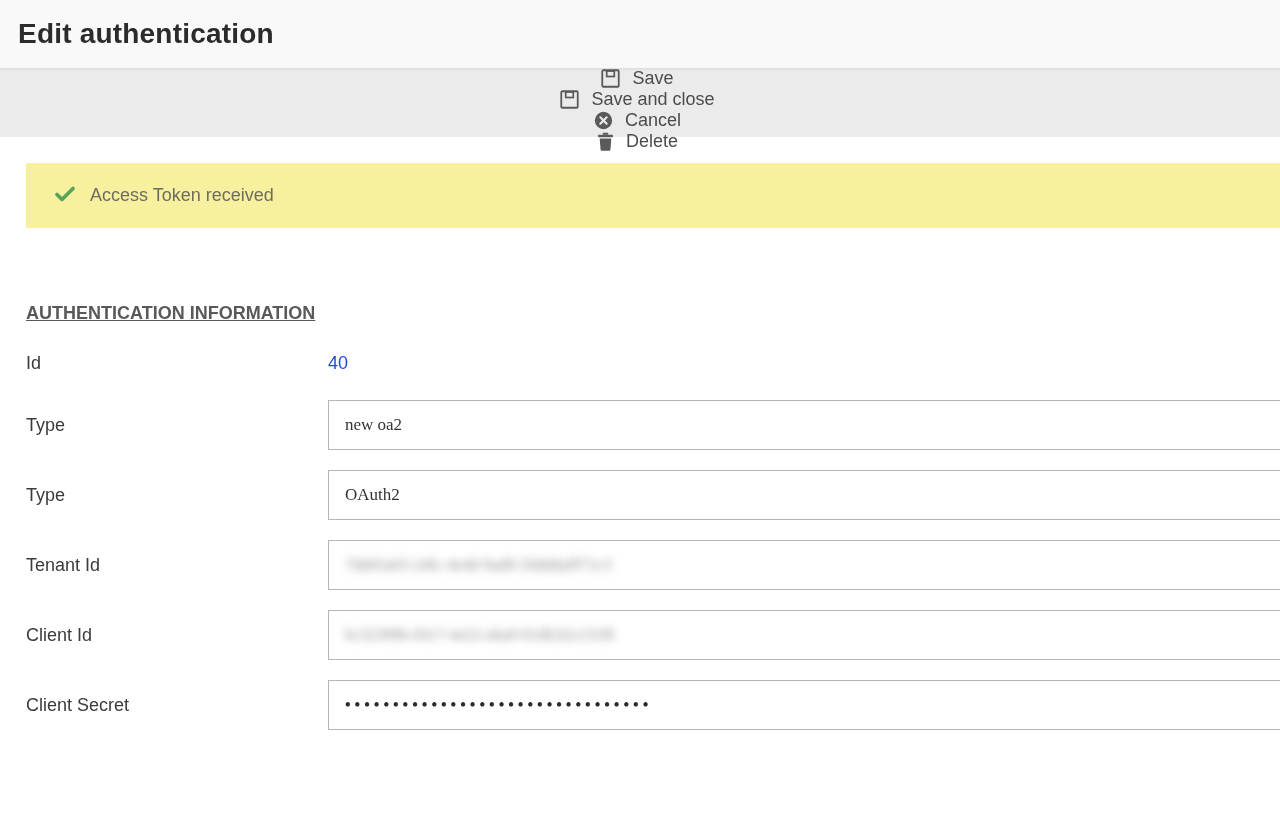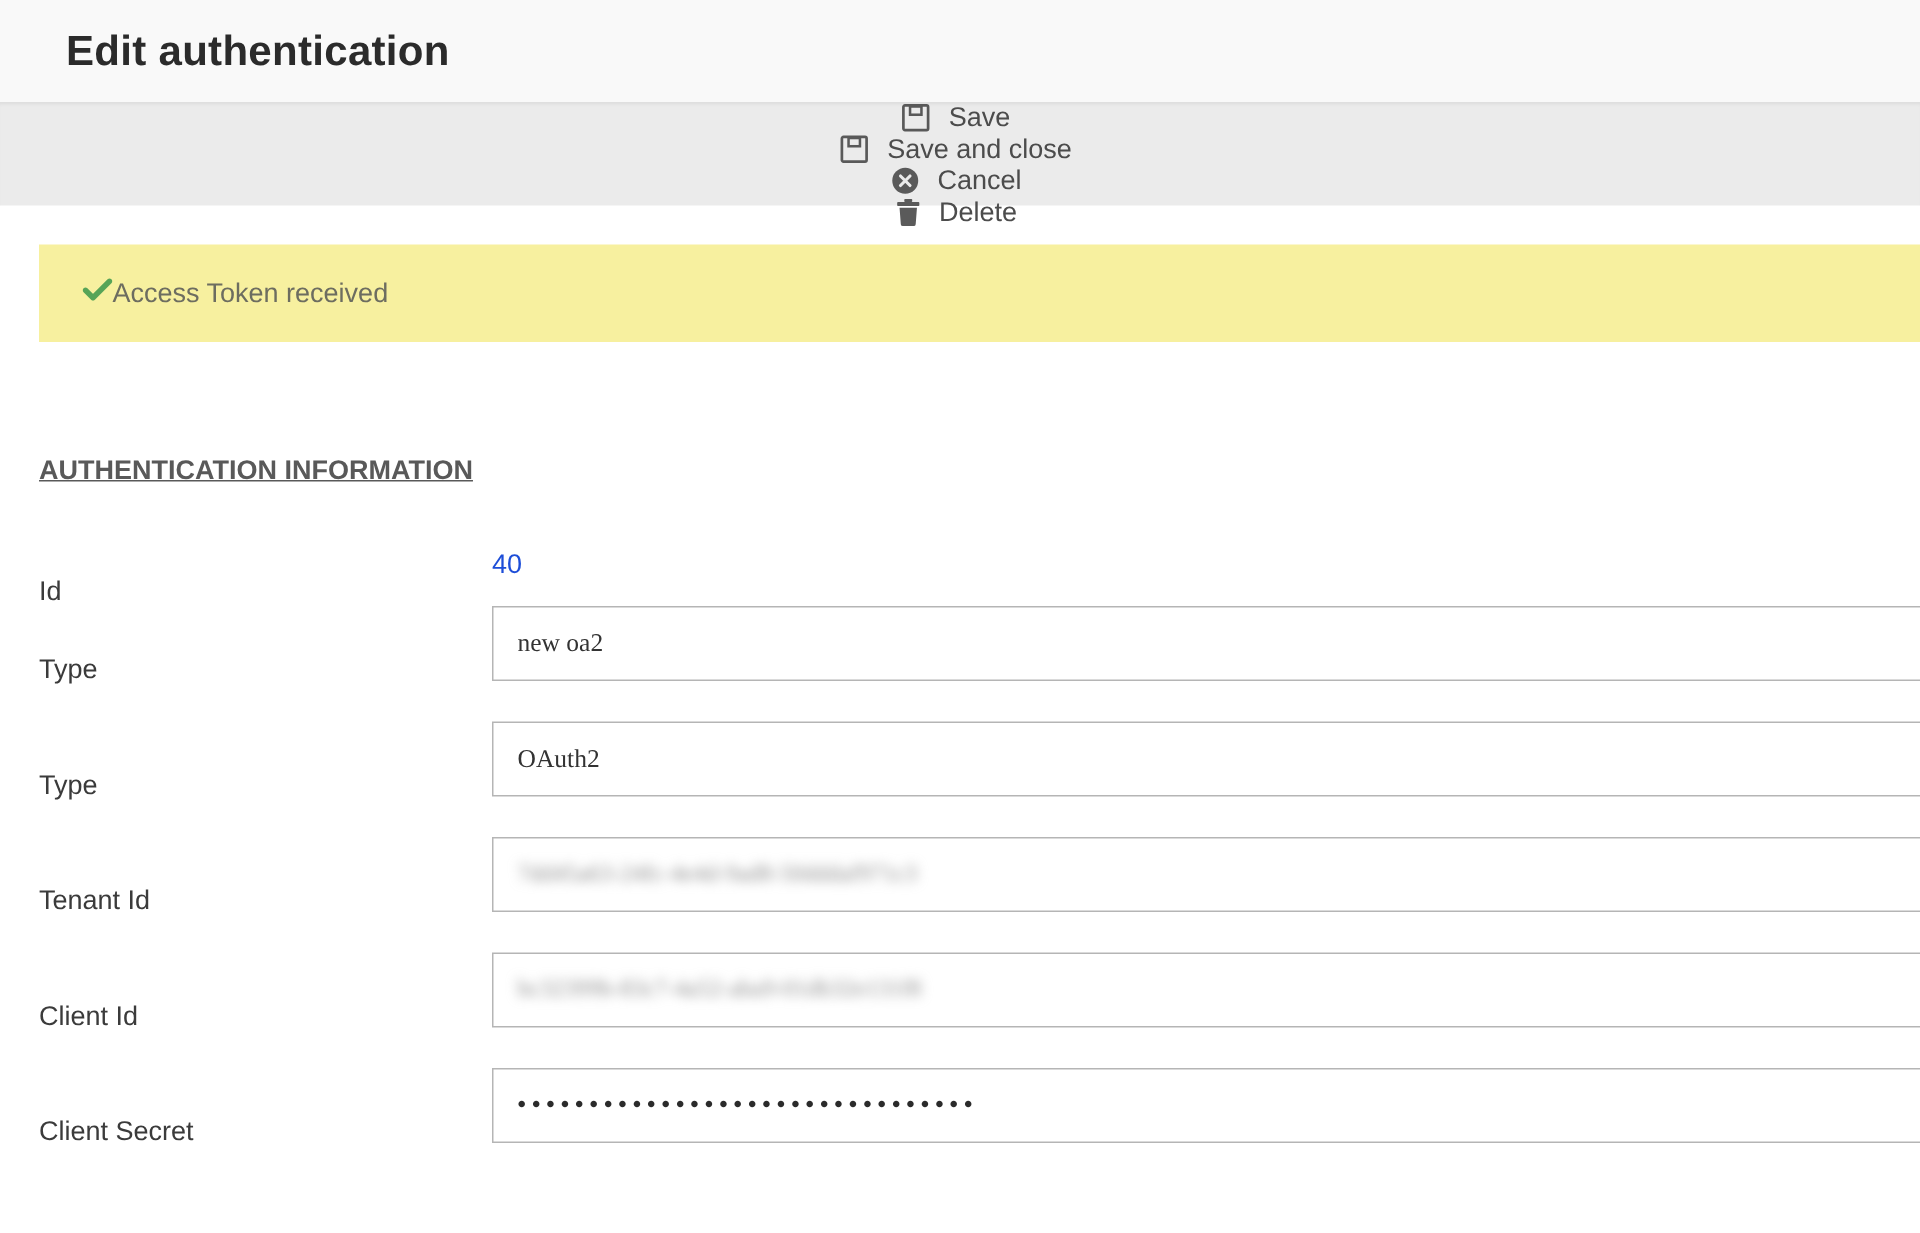--- a/index.html
+++ b/index.html
@@ -10,21 +10,21 @@
     overflow: hidden;
     color: #333333;
   }
 
   
   .page-header {
     height: 68px;
     background: #f9f9f9;
     display: flex;
     align-items: center;
-    padding-left: 44px;
+    padding-left: 18px;
   }
   .page-header h1 {
     font-size: 28px;
     font-weight: 600;
     color: #2b2b2b;
     letter-spacing: 0.2px;
   }
 
   
   .toolbar {
@@ -53,20 +53,21 @@
   .toolbar-item svg { display: block; }
 
   
   .banner {
     margin: 26px 0 0 26px;
     height: 65px;
     background: #f7f09f;
     display: flex;
     align-items: center;
     padding-left: 29px;
+    gap: 15px;
   }
   .banner .b-text {
     font-size: 18px;
     color: #6d6d60;
   }
 
   
   .form-area {
     padding: 75px 0 0 26px;
   }
@@ -83,21 +84,20 @@
     align-items: center;
     margin-bottom: 20px;
   }
   .field-row.row-plain {
     height: 30px;
     margin-bottom: 22px;
   }
   .field-label {
     font-size: 18px;
     color: #3b3b3b;
-    margin-top: 36px;
   }
   .plain-value {
     font-size: 18px;
     color: #1d4ed8;
   }
   .text-input, .select-box, .masked-box, .redacted-box {
     width: 1075px;
     height: 50px;
     border: 1px solid #b5b5b5;
     background: #ffffff;

